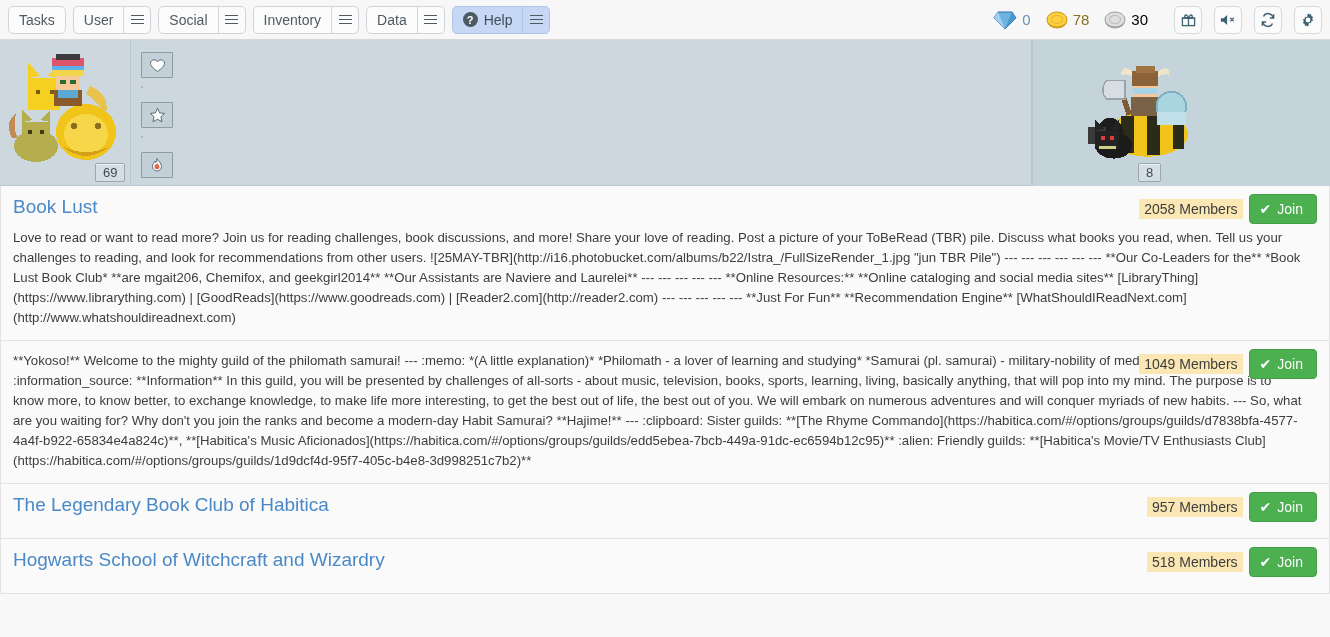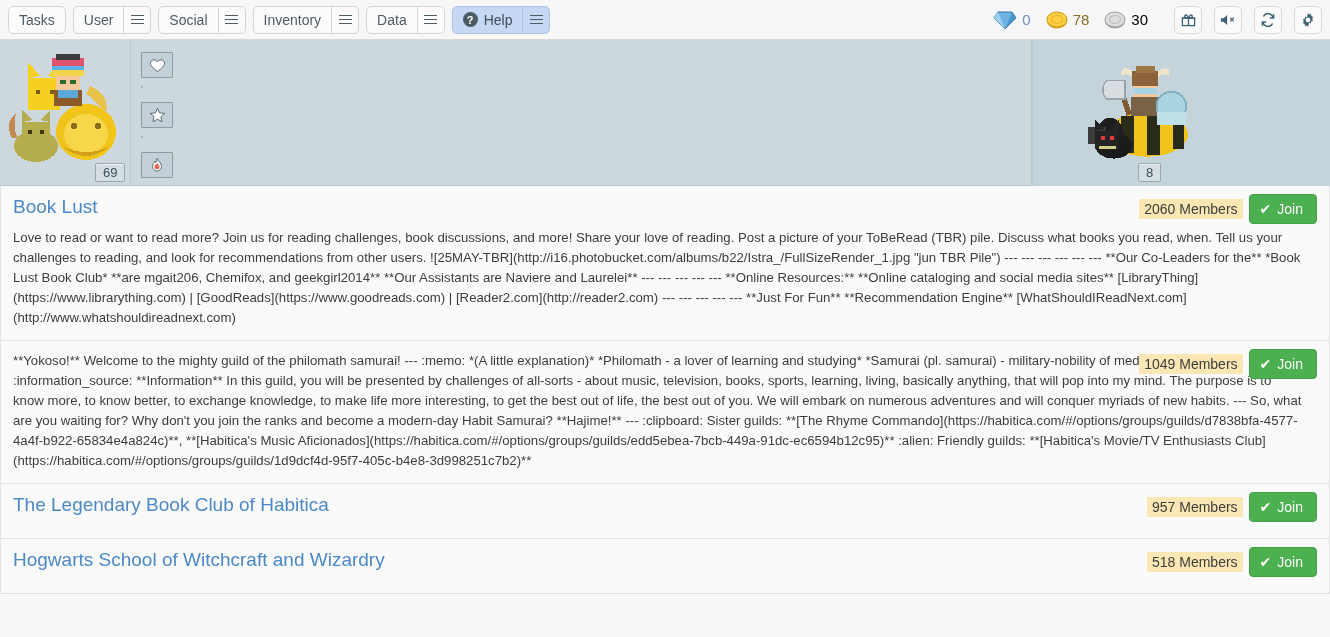--- a/index.html
+++ b/index.html
@@ -447,21 +447,21 @@
     <span class="lvl-badge" style="left:105px; bottom:4px;">8</span>
   </div>
 </div>
 
 <div class="guilds">
 
   <div class="guild">
     <a class="guild-title">Book Lust</a>
     <div class="guild-desc">Love to read or want to read more? Join us for reading challenges, book discussions, and more! Share your love of reading. Post a picture of your ToBeRead (TBR) pile. Discuss what books you read, when. Tell us your challenges to reading, and look for recommendations from other users. ![25MAY-TBR](http://i16.photobucket.com/albums/b22/Istra_/FullSizeRender_1.jpg "jun TBR Pile") --- --- --- --- --- --- **Our Co-Leaders for the** *Book Lust Book Club* **are mgait206, Chemifox, and geekgirl2014** **Our Assistants are Naviere and Laurelei** --- --- --- --- --- **Online Resources:** **Online cataloging and social media sites** [LibraryThing](https://www.librarything.com) | [GoodReads](https://www.goodreads.com) | [Reader2.com](http://reader2.com) --- --- --- --- --- **Just For Fun** **Recommendation Engine** [WhatShouldIReadNext.com](http://www.whatshouldireadnext.com)</div>
     <div class="guild-right">
-      <span class="members">2060 Members</span>
+      <span class="members">2058 Members</span>
       <span class="join-btn">
         <span class="check">✔</span>
         <span>Join</span>
       </span>
     </div>
   </div>
 
   <div class="guild">
     <div class="guild-desc">**Yokoso!** Welcome to the mighty guild of the philomath samurai! --- :memo: *(A little explanation)* *Philomath - a lover of learning and studying* *Samurai (pl. samurai) - military-nobility of medieval Japan* --- :information_source: **Information** In this guild, you will be presented by challenges of all-sorts - about music, television, books, sports, learning, living, basically anything, that will pop into my mind. The purpose is to know more, to know better, to exchange knowledge, to make life more interesting, to get the best out of life, the best out of you. We will embark on numerous adventures and will conquer myriads of new habits. --- So, what are you waiting for? Why don't you join the ranks and become a modern-day Habit Samurai? **Hajime!** --- :clipboard: Sister guilds: **[The Rhyme Commando](https://habitica.com/#/options/groups/guilds/d7838bfa-4577-4a4f-b922-65834e4a824c)**, **[Habitica's Music Aficionados](https://habitica.com/#/options/groups/guilds/edd5ebea-7bcb-449a-91dc-ec6594b12c95)** :alien: Friendly guilds: **[Habitica's Movie/TV Enthusiasts Club](https://habitica.com/#/options/groups/guilds/1d9dcf4d-95f7-405c-b4e8-3d998251c7b2)**</div>
     <div class="guild-right">

